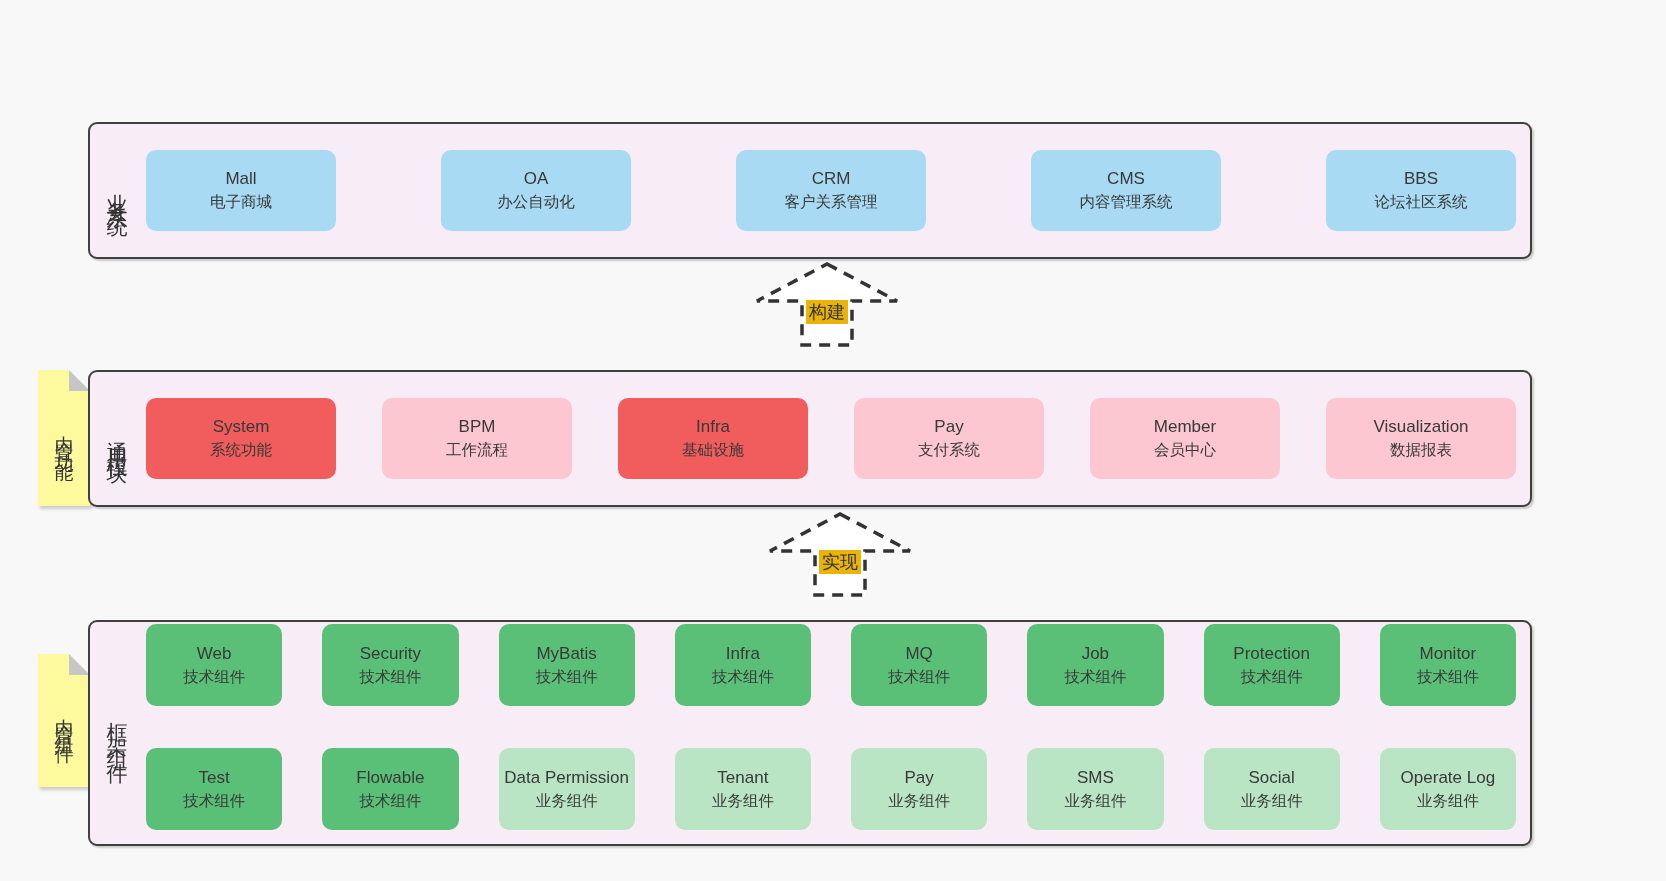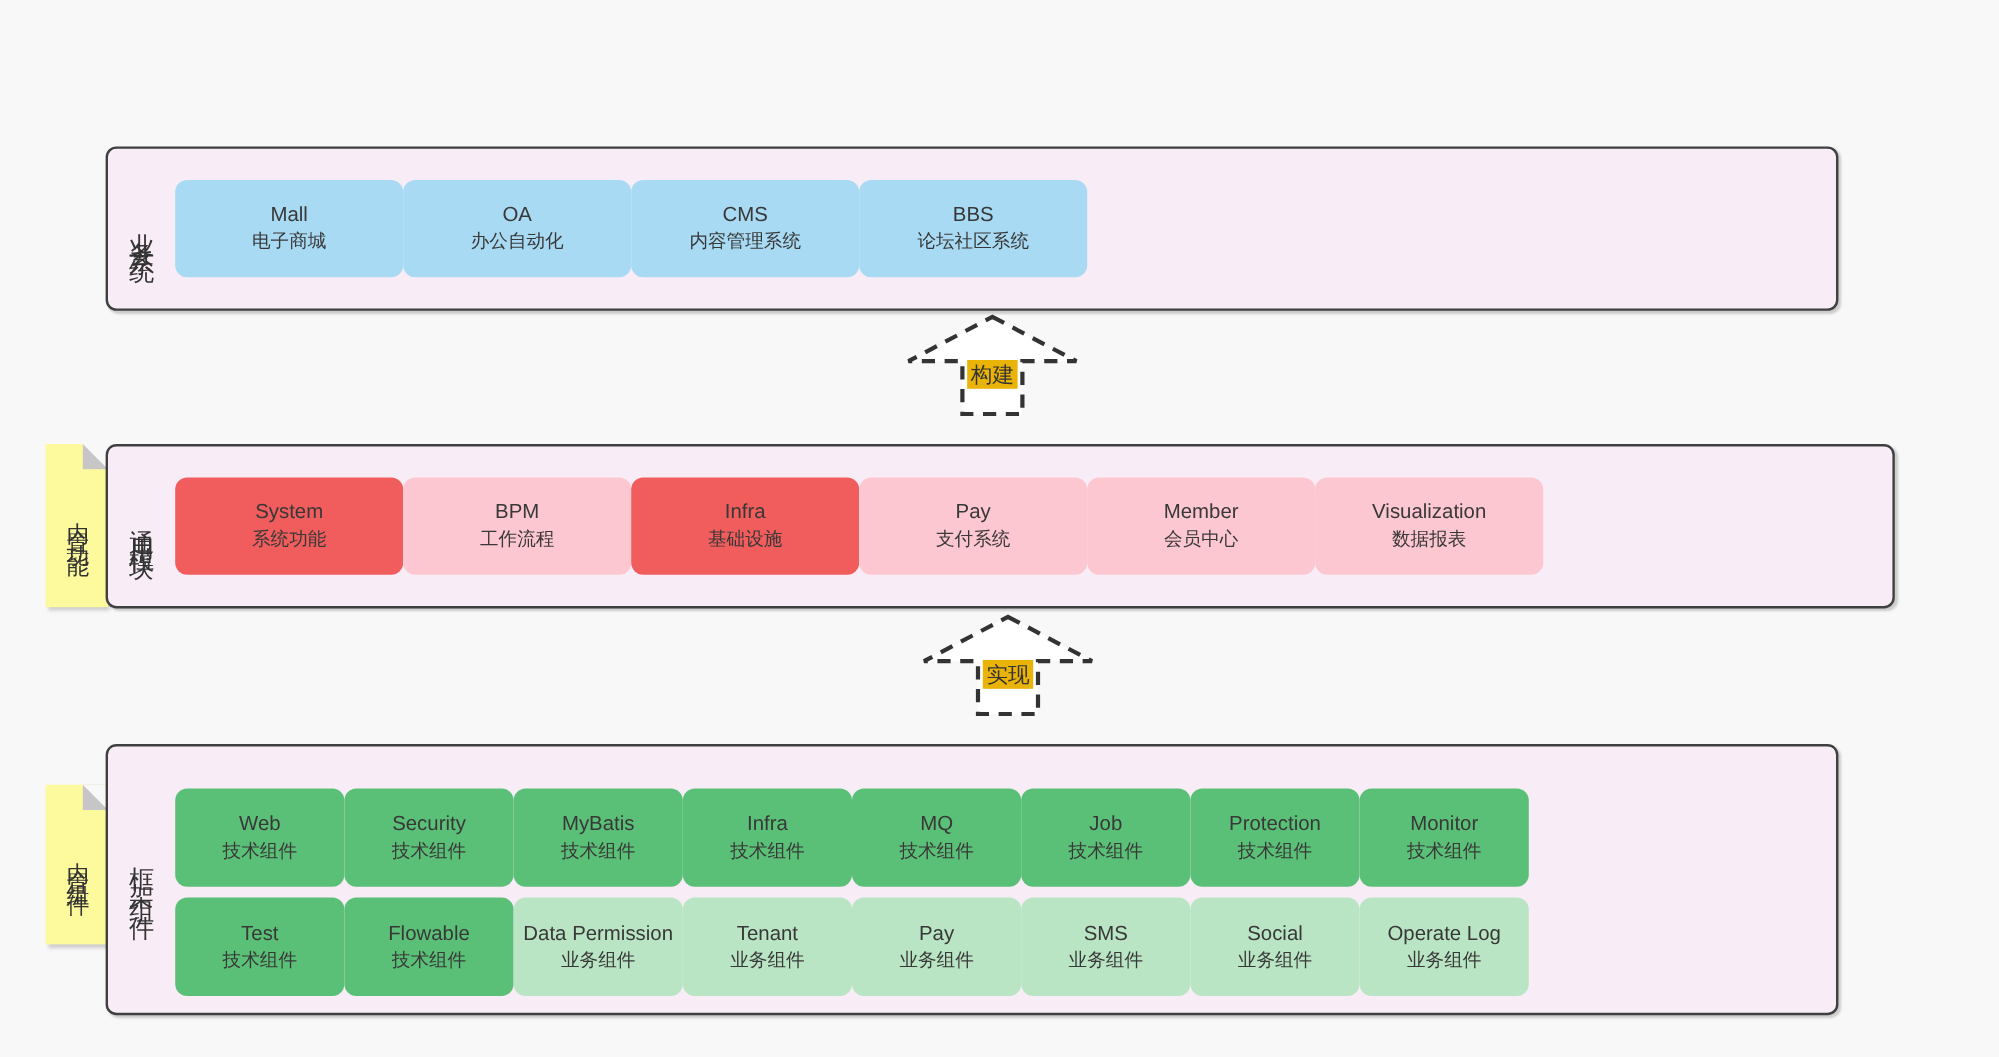--- a/index.html
+++ b/index.html
@@ -7,31 +7,31 @@
     width:1666px;height:881px;position:relative;overflow:hidden;
     background:#f8f8f8;color:#383838;
     font-family:"Liberation Sans","DejaVu Sans",sans-serif;
   }
   .band{
     position:absolute;left:88px;width:1440px;
     background:#f8edf6;border:2px solid #404040;border-radius:9px;
     box-shadow:2px 2px 2px rgba(0,0,0,.18);z-index:2;
   }
   .band1{top:122px;height:133px;}
-  .band2{top:370px;height:133px;padding-left:47px;}
+  .band2{top:370px;height:133px;}
   .band3{top:620px;height:222px;}
   .band-label{
     position:absolute;left:13px;top:50%;transform:translateY(-50%);
     writing-mode:vertical-rl;text-orientation:upright;
     font-size:21px;letter-spacing:7px;color:#333;
   }
   .band3 .band-label{letter-spacing:14px;}
-  .row{position:absolute;left:56px;right:14px;display:flex;}
+  .row{position:absolute;left:56px;right:14px;display:flex;justify-content:space-between;gap:40px;}
   .row-mid{top:26px;}
-  .row-f1{top:35px;}
+  .row-f1{top:2px;}
   .row-f2{top:126px;}
   .box{
     border-radius:10px;display:flex;flex-direction:column;
     align-items:center;justify-content:center;text-align:center;line-height:1.3;
   }
   .box-lg{width:190px;height:81px;}
   .box-sm{width:141px;height:82px;}
   .en{font-size:17px;}
   .zh{font-size:15.5px;margin-top:2px;}
   .b-blue{background:#a8daf3;}
@@ -72,20 +72,24 @@
   <div class="row row-mid">
     <div class="box box-lg b-blue">
       <div class="en">Mall</div>
       <div class="zh">电子商城</div>
     </div>
     <div class="box box-lg b-blue">
       <div class="en">OA</div>
       <div class="zh">办公自动化</div>
     </div>
     <div class="box box-lg b-blue">
+      <div class="en">CRM</div>
+      <div class="zh">客户关系管理</div>
+    </div>
+    <div class="box box-lg b-blue">
       <div class="en">CMS</div>
       <div class="zh">内容管理系统</div>
     </div>
     <div class="box box-lg b-blue">
       <div class="en">BBS</div>
       <div class="zh">论坛社区系统</div>
     </div>
   </div>
 </div>
 

